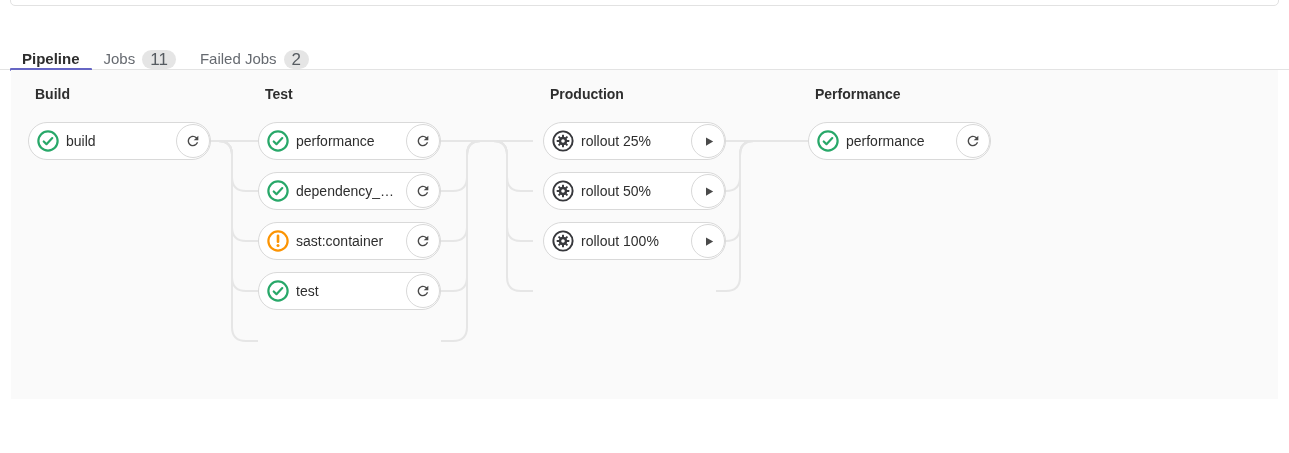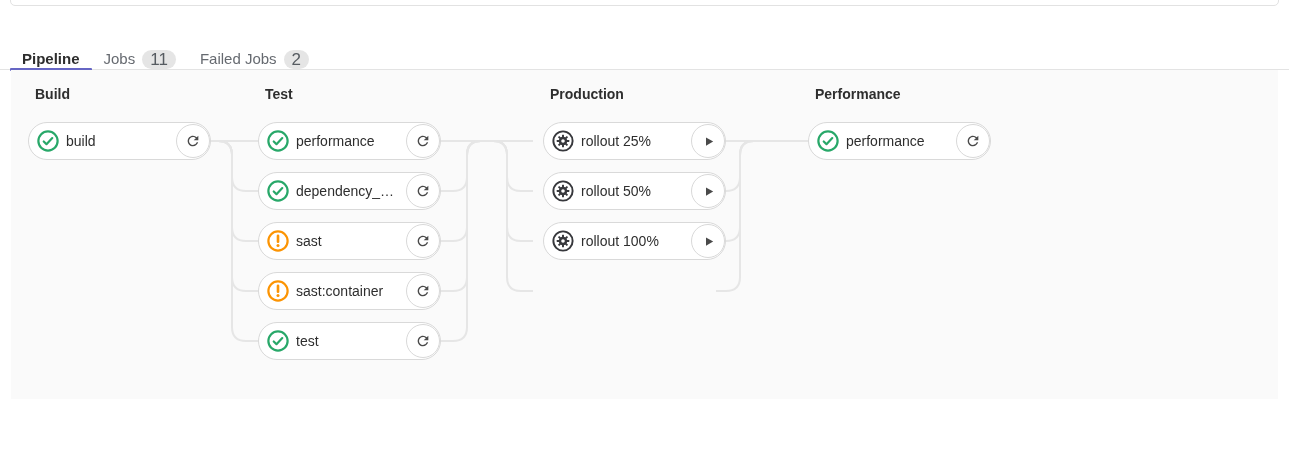--- a/index.html
+++ b/index.html
@@ -158,35 +158,20 @@
               </svg>
             </span>
     <span class="job-name">dependency_s...</span>
     <button class="action-btn">
               <svg viewBox="0 0 24 24" width="16" height="16">
                 <path fill="#4a4a4a" d="M17.65 6.35A7.96 7.96 0 0 0 12 4c-4.42 0-7.99 3.58-8 8s3.57 8 8 8c3.73 0 6.84-2.55 7.73-6h-2.08A5.99 5.99 0 0 1 12 18c-3.31 0-6-2.69-6-6s2.69-6 6-6c1.66 0 3.14.69 4.22 1.78L13 11h7V4l-2.35 2.35z"></path>
               </svg>
             </button>
   </div>
 
-  <div class="job-pill">
-    <span class="status-icon">
-              <svg viewBox="0 0 16 16" width="22" height="22">
-                <circle cx="8" cy="8" r="7" fill="#fff" stroke="#fc9403" stroke-width="1.6"></circle>
-                <path d="M8 4.2v4.3" stroke="#fc9403" stroke-width="1.9" stroke-linecap="round"></path>
-                <circle cx="8" cy="11.3" r="1.1" fill="#fc9403"></circle>
-              </svg>
-            </span>
-    <span class="job-name">sast</span>
-    <button class="action-btn">
-              <svg viewBox="0 0 24 24" width="16" height="16">
-                <path fill="#4a4a4a" d="M17.65 6.35A7.96 7.96 0 0 0 12 4c-4.42 0-7.99 3.58-8 8s3.57 8 8 8c3.73 0 6.84-2.55 7.73-6h-2.08A5.99 5.99 0 0 1 12 18c-3.31 0-6-2.69-6-6s2.69-6 6-6c1.66 0 3.14.69 4.22 1.78L13 11h7V4l-2.35 2.35z"></path>
-              </svg>
-            </button>
-  </div>
 
   <div class="job-pill">
     <span class="status-icon">
               <svg viewBox="0 0 16 16" width="22" height="22">
                 <circle cx="8" cy="8" r="7" fill="#fff" stroke="#fc9403" stroke-width="1.6"></circle>
                 <path d="M8 4.2v4.3" stroke="#fc9403" stroke-width="1.9" stroke-linecap="round"></path>
                 <circle cx="8" cy="11.3" r="1.1" fill="#fc9403"></circle>
               </svg>
             </span>
     <span class="job-name">sast:container</span>

